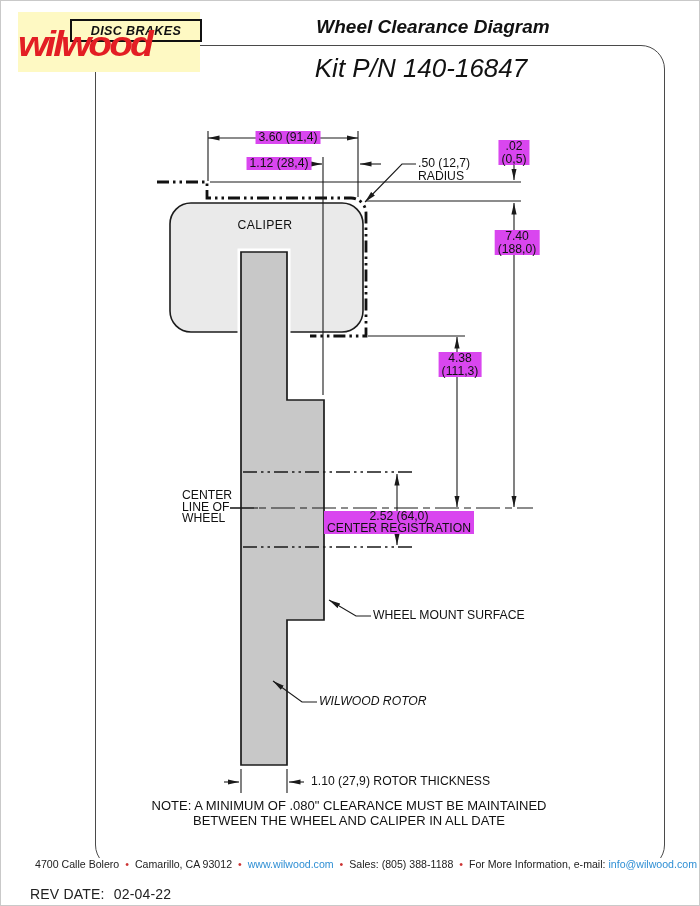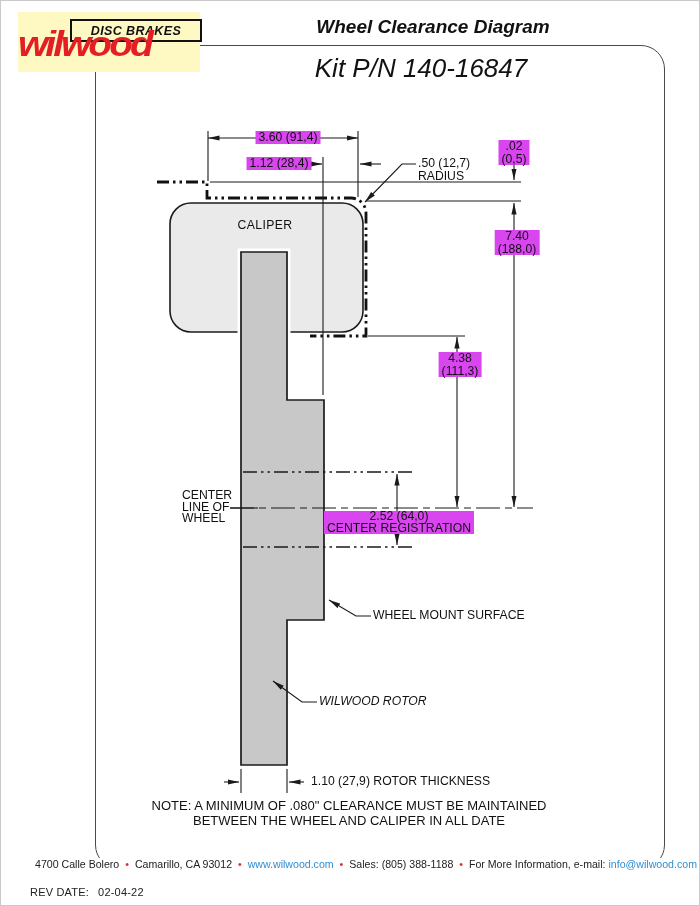--- a/index.html
+++ b/index.html
@@ -31,21 +31,21 @@
   .wbg{background:#d946ef;padding:0 3px;}
   .two-line div{white-space:nowrap;}
 
   .note{position:absolute;left:349px;top:799px;transform:translateX(-50%);
         text-align:center;font-size:13px;line-height:14.8px;white-space:nowrap;z-index:2;}
 
   .footer{position:absolute;left:366px;top:858px;transform:translateX(-50%);
           background:#fff;padding:0 8px;font-size:10.6px;white-space:nowrap;z-index:3;color:#222;}
   .footer .sep{color:#cc3333;margin:0 3px;}
   .footer a{color:#2f8fd4;text-decoration:none;text-align:right;}
-  .rev{position:absolute;left:30px;top:886px;font-size:11px;color:#222;z-index:3;letter-spacing:.2px;}
+  .rev{position:absolute;left:30px;top:886px;font-size:14px;color:#222;z-index:3;letter-spacing:.2px;}
   .rev span{margin-right:9px;}
 </style>
 </head>
 <body>
 
 <div class="page-edge"></div>
 <div class="main-border"></div>
 
 <div class="logo-wrap">
   <div class="db-box">

